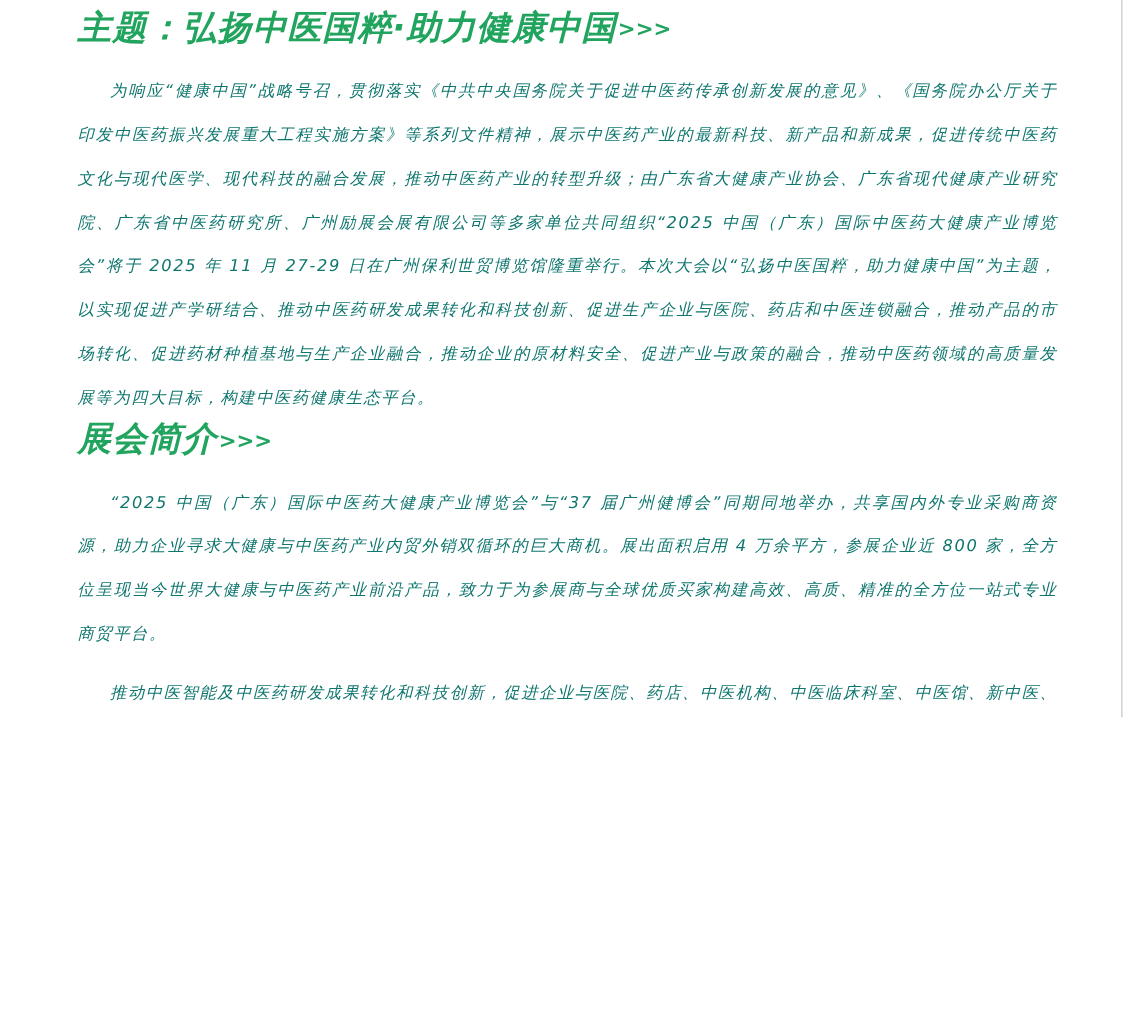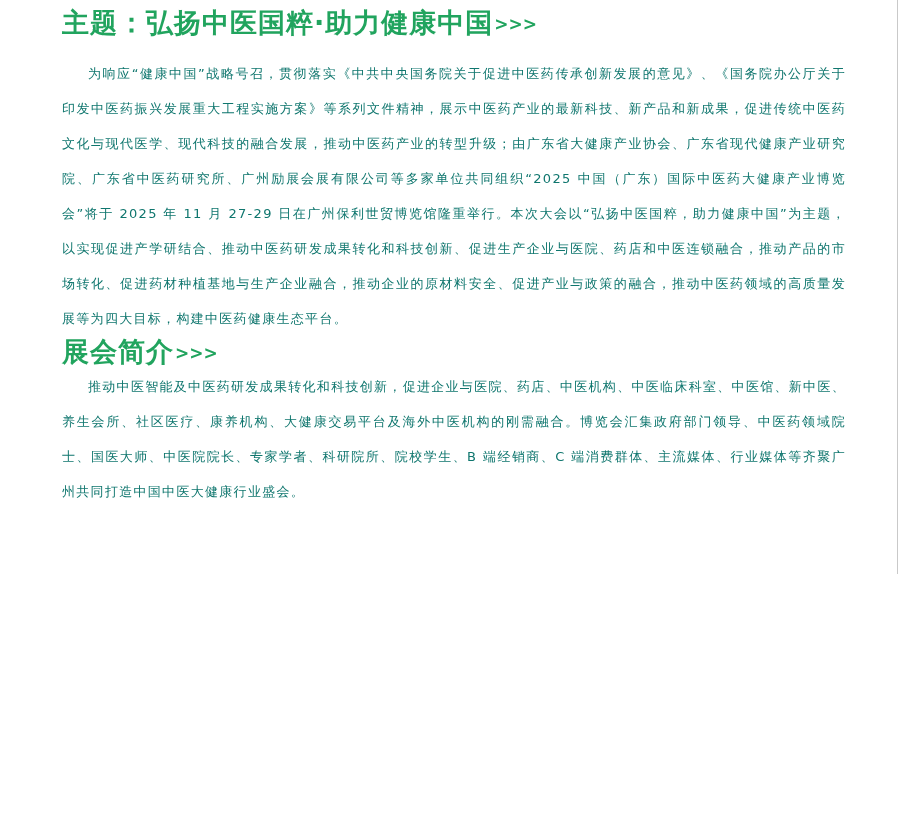--- a/index.html
+++ b/index.html
@@ -8,20 +8,21 @@
     background: #ffffff;
     font-family: "DejaVu Sans", "Liberation Sans", sans-serif;
   }
   .page {
     position: relative;
     width: 910px;
     height: 574px;
     background: #ffffff;
     overflow: hidden;
     box-sizing: border-box;
+    font-style: italic;
   }
   .content {
     position: absolute;
     left: 62px;
     top: 0;
     width: 784px;
   }
   .page-edge {
     position: absolute;
     left: 897px;
@@ -70,18 +71,19 @@
 <div class="page">
   <div class="content">
 
     <section>
       <h1 class="sec-heading heading-1"><span>主题：弘扬中医国粹·助力健康中国</span><span class="arrows">&gt;&gt;&gt;</span></h1>
       <p class="para first-after-heading">为响应“健康中国”战略号召，贯彻落实《中共中央国务院关于促进中医药传承创新发展的意见》、《国务院办公厅关于印发中医药振兴发展重大工程实施方案》等系列文件精神，展示中医药产业的最新科技、新产品和新成果，促进传统中医药文化与现代医学、现代科技的融合发展，推动中医药产业的转型升级；由广东省大健康产业协会、广东省现代健康产业研究院、广东省中医药研究所、广州励展会展有限公司等多家单位共同组织“2025 中国（广东）国际中医药大健康产业博览会”将于 2025 年 11 月 27-29 日在广州保利世贸博览馆隆重举行。本次大会以“弘扬中医国粹，助力健康中国”为主题，以实现促进产学研结合、推动中医药研发成果转化和科技创新、促进生产企业与医院、药店和中医连锁融合，推动产品的市场转化、促进药材种植基地与生产企业融合，推动企业的原材料安全、促进产业与政策的融合，推动中医药领域的高质量发展等为四大目标，构建中医药健康生态平台。</p>
     </section>
 
     <section>
       <h1 class="sec-heading heading-2"><span>展会简介</span><span class="arrows">&gt;&gt;&gt;</span></h1>
+      <p class="para first-after-heading">“2025 中国（广东）国际中医药大健康产业博览会”与“37 届广州健博会”同期同地举办，共享国内外专业采购商资源，助力企业寻求大健康与中医药产业内贸外销双循环的巨大商机。展出面积启用 4 万余平方，参展企业近 800 家，全方位呈现当今世界大健康与中医药产业前沿产品，致力于为参展商与全球优质买家构建高效、高质、精准的全方位一站式专业商贸平台。</p>
       <p class="para">推动中医智能及中医药研发成果转化和科技创新，促进企业与医院、药店、中医机构、中医临床科室、中医馆、新中医、养生会所、社区医疗、康养机构、大健康交易平台及海外中医机构的刚需融合。博览会汇集政府部门领导、中医药领域院士、国医大师、中医院院长、专家学者、科研院所、院校学生、B 端经销商、C 端消费群体、主流媒体、行业媒体等齐聚广州共同打造中国中医大健康行业盛会。</p>
     </section>
 
   </div>
   <div class="page-edge"></div>
 </div>
 
 </body></html>

